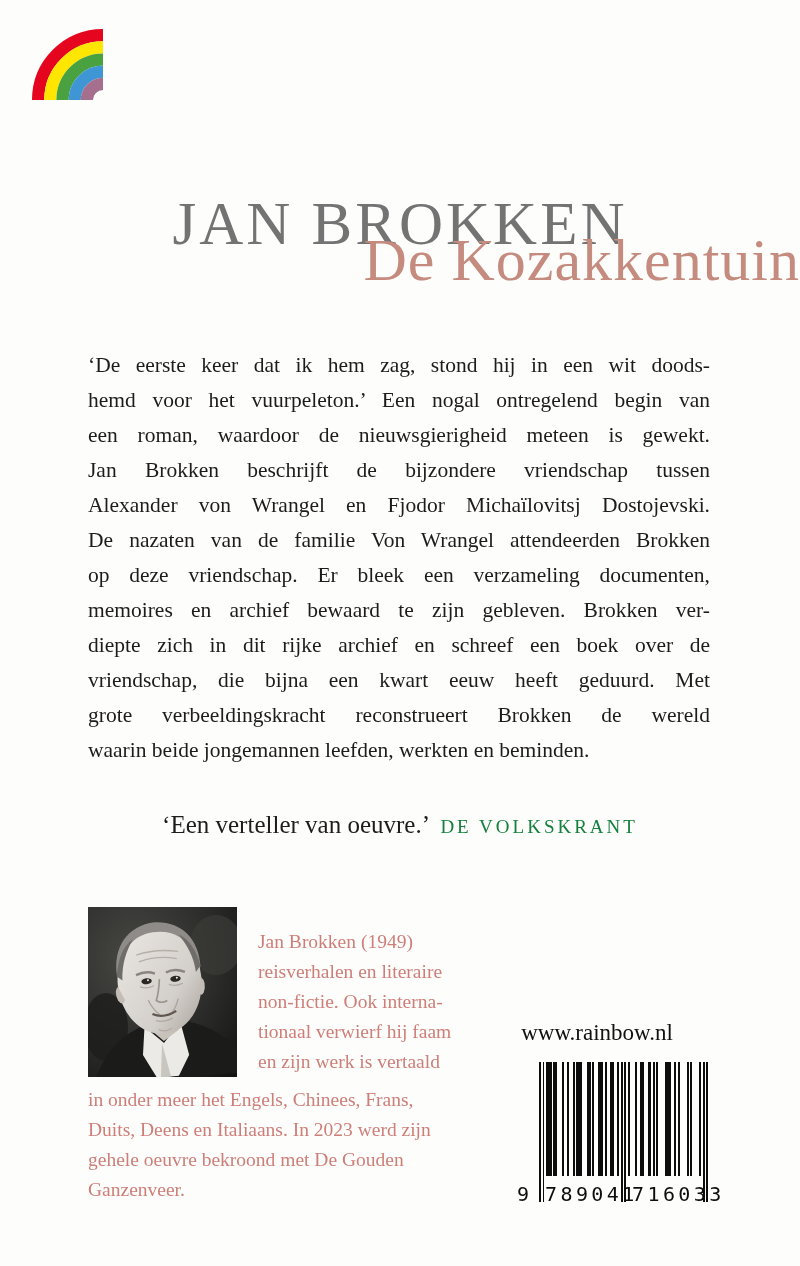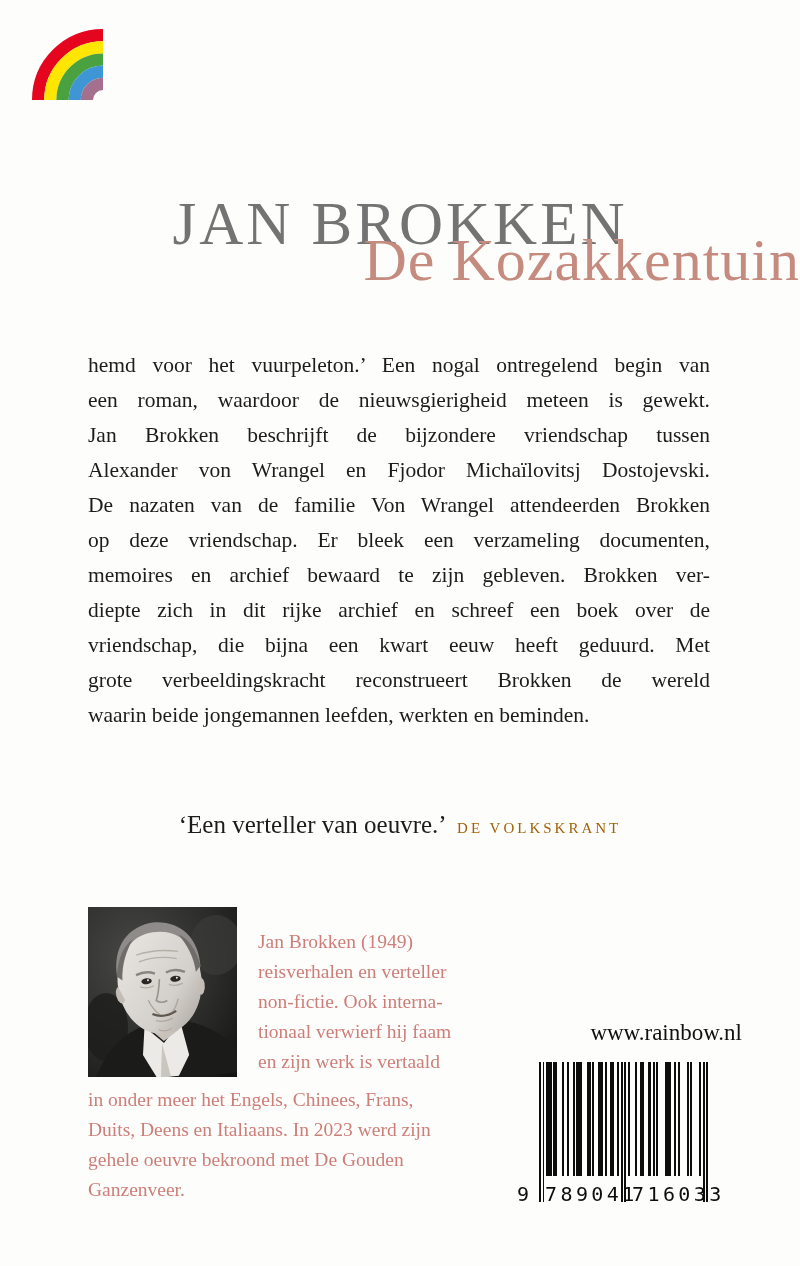--- a/index.html
+++ b/index.html
@@ -40,43 +40,43 @@
   }
   .syn-line { text-align:justify; text-align-last:justify; white-space:normal; }
   .syn-line.last { text-align-last:left; }
 
   
   .press-quote {
     position:absolute; left:0; top:811px; width:100%;
     text-align:center; font-size:25px; color:#1d1c1a;
   }
   .press-quote .source {
-    font-size:15px; letter-spacing:3px; color:#a16207;
+    font-size:19px; letter-spacing:3px; color:#15803d;
     padding-left:6px;
   }
 
   
   .bio {
     position:absolute; left:88px; top:905px; width:400px;
     color:#ce7e78; font-size:19.5px; line-height:30px;
   }
   .bio-top { display:flex; align-items:flex-end; }
   .author-photo {
     flex:0 0 149px; width:149px; height:170px; margin-top:2px; margin-right:21px;
     background:#222; overflow:hidden;
   }
   .author-photo svg { display:block; width:100%; height:100%; }
   .bio-beside { padding-top:0px; }
   .bio-below { margin-top:8px; }
   .bio-line { white-space:nowrap; }
 
   
   .website {
-    position:absolute; left:562px; top:1020px; width:180px;
-    text-align:right; font-size:23px; color:#111;
+    position:absolute; left:507px; top:1020px; width:180px;
+    text-align:center; font-size:23px; color:#111;
   }
   .barcode { position:absolute; left:525px; top:1062px; width:190px; height:146px; }
   .bars { position:absolute; left:14px; top:0; width:169px; height:140px; }
   .bar { position:absolute; top:0; background:#0d0d0d; }
   .bc-digits {
     position:absolute; top:1183px;
     font-family:"DejaVu Sans Mono","Liberation Mono",monospace;
     font-size:20px; color:#0d0d0d; line-height:22px;
   }
   .bc-prefix  { left:517px; }
@@ -97,20 +97,21 @@
         <path d="M 46.7,71 A 28.3,28.3 0 0 1 75,42.7" stroke="#3e97d4" stroke-width="12.2"></path>
         <path d="M 58.9,71 A 16.1,16.1 0 0 1 75,54.9" stroke="#a4708e" stroke-width="12.2"></path>
       </g>
     </svg>
   </div>
 
   <div class="author-name">JAN BROKKEN</div>
   <div class="book-title">De Kozakkentuin</div>
 
   <div class="synopsis">
+      <div class="syn-line">‘De eerste keer dat ik hem zag, stond hij in een wit doods-</div>
       <div class="syn-line">hemd voor het vuurpeleton.’ Een nogal ontregelend begin van</div>
       <div class="syn-line">een roman, waardoor de nieuwsgierigheid meteen is gewekt.</div>
       <div class="syn-line">Jan Brokken beschrijft de bijzondere vriendschap tussen</div>
       <div class="syn-line">Alexander von Wrangel en Fjodor Michaïlovitsj Dostojevski.</div>
       <div class="syn-line">De nazaten van de familie Von Wrangel attendeerden Brokken</div>
       <div class="syn-line">op deze vriendschap. Er bleek een verzameling documenten,</div>
       <div class="syn-line">memoires en archief bewaard te zijn gebleven. Brokken ver-</div>
       <div class="syn-line">diepte zich in dit rijke archief en schreef een boek over de</div>
       <div class="syn-line">vriendschap, die bijna een kwart eeuw heeft geduurd. Met</div>
       <div class="syn-line">grote verbeeldingskracht reconstrueert Brokken de wereld</div>
@@ -178,21 +179,21 @@
 
             <path d="M 68,122 Q 74,126 81,122" stroke="#b0a8a0" stroke-width="1.1" fill="none"></path>
 
             <path d="M 31,76 Q 26,80 30,90 Q 34,96 37,90" fill="#c4bdb6"></path>
             <path d="M 115,74 Q 120,79 116,89 Q 113,94 110,88" fill="#c4bdb6"></path>
           </g>
         </svg>
       </div>
       <div class="bio-beside">
           <div class="bio-line">Jan Brokken (1949)</div>
-          <div class="bio-line">reisverhalen en verteller</div>
+          <div class="bio-line">reisverhalen en literaire</div>
           <div class="bio-line">non-fictie. Ook interna-</div>
           <div class="bio-line">tionaal verwierf hij faam</div>
           <div class="bio-line last">en zijn werk is vertaald</div>
         </div>
     </div>
     <div class="bio-below">
         <div class="bio-line">in onder meer het Engels, Chinees, Frans,</div>
         <div class="bio-line">Duits, Deens en Italiaans. In 2023 werd zijn</div>
         <div class="bio-line">gehele oeuvre bekroond met De Gouden</div>
         <div class="bio-line last">Ganzenveer.</div>

